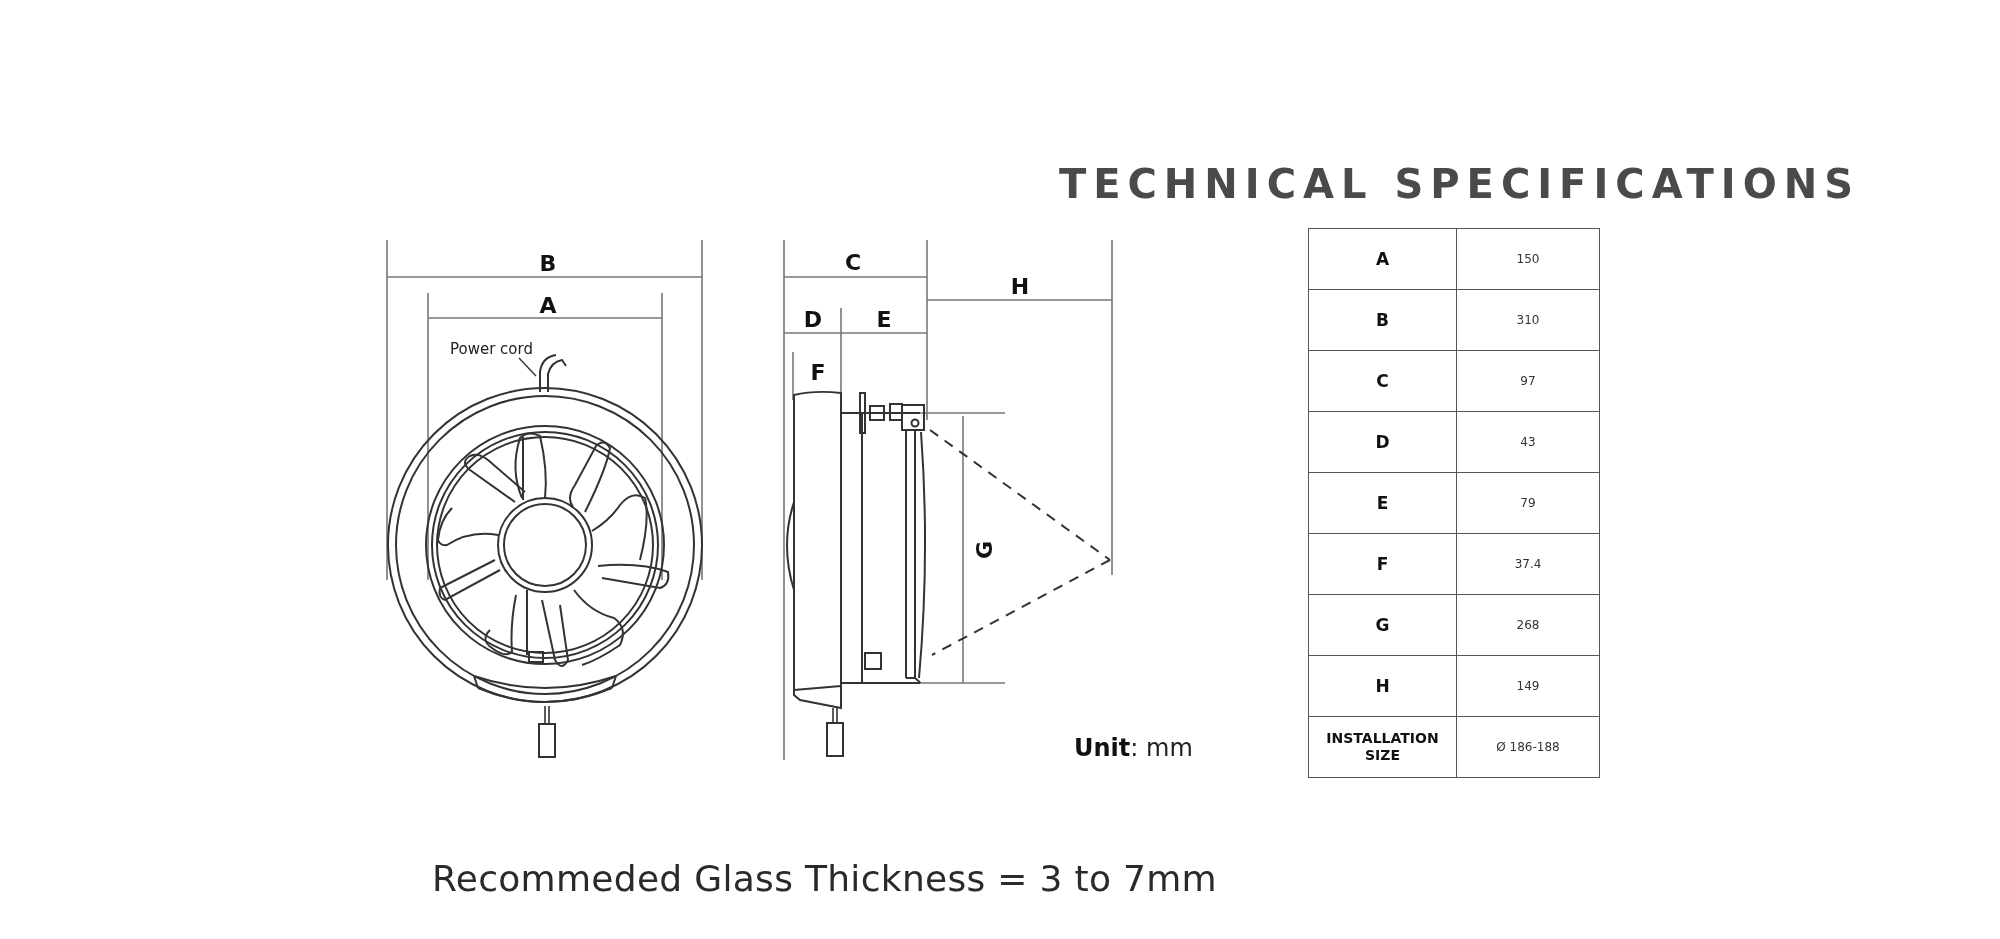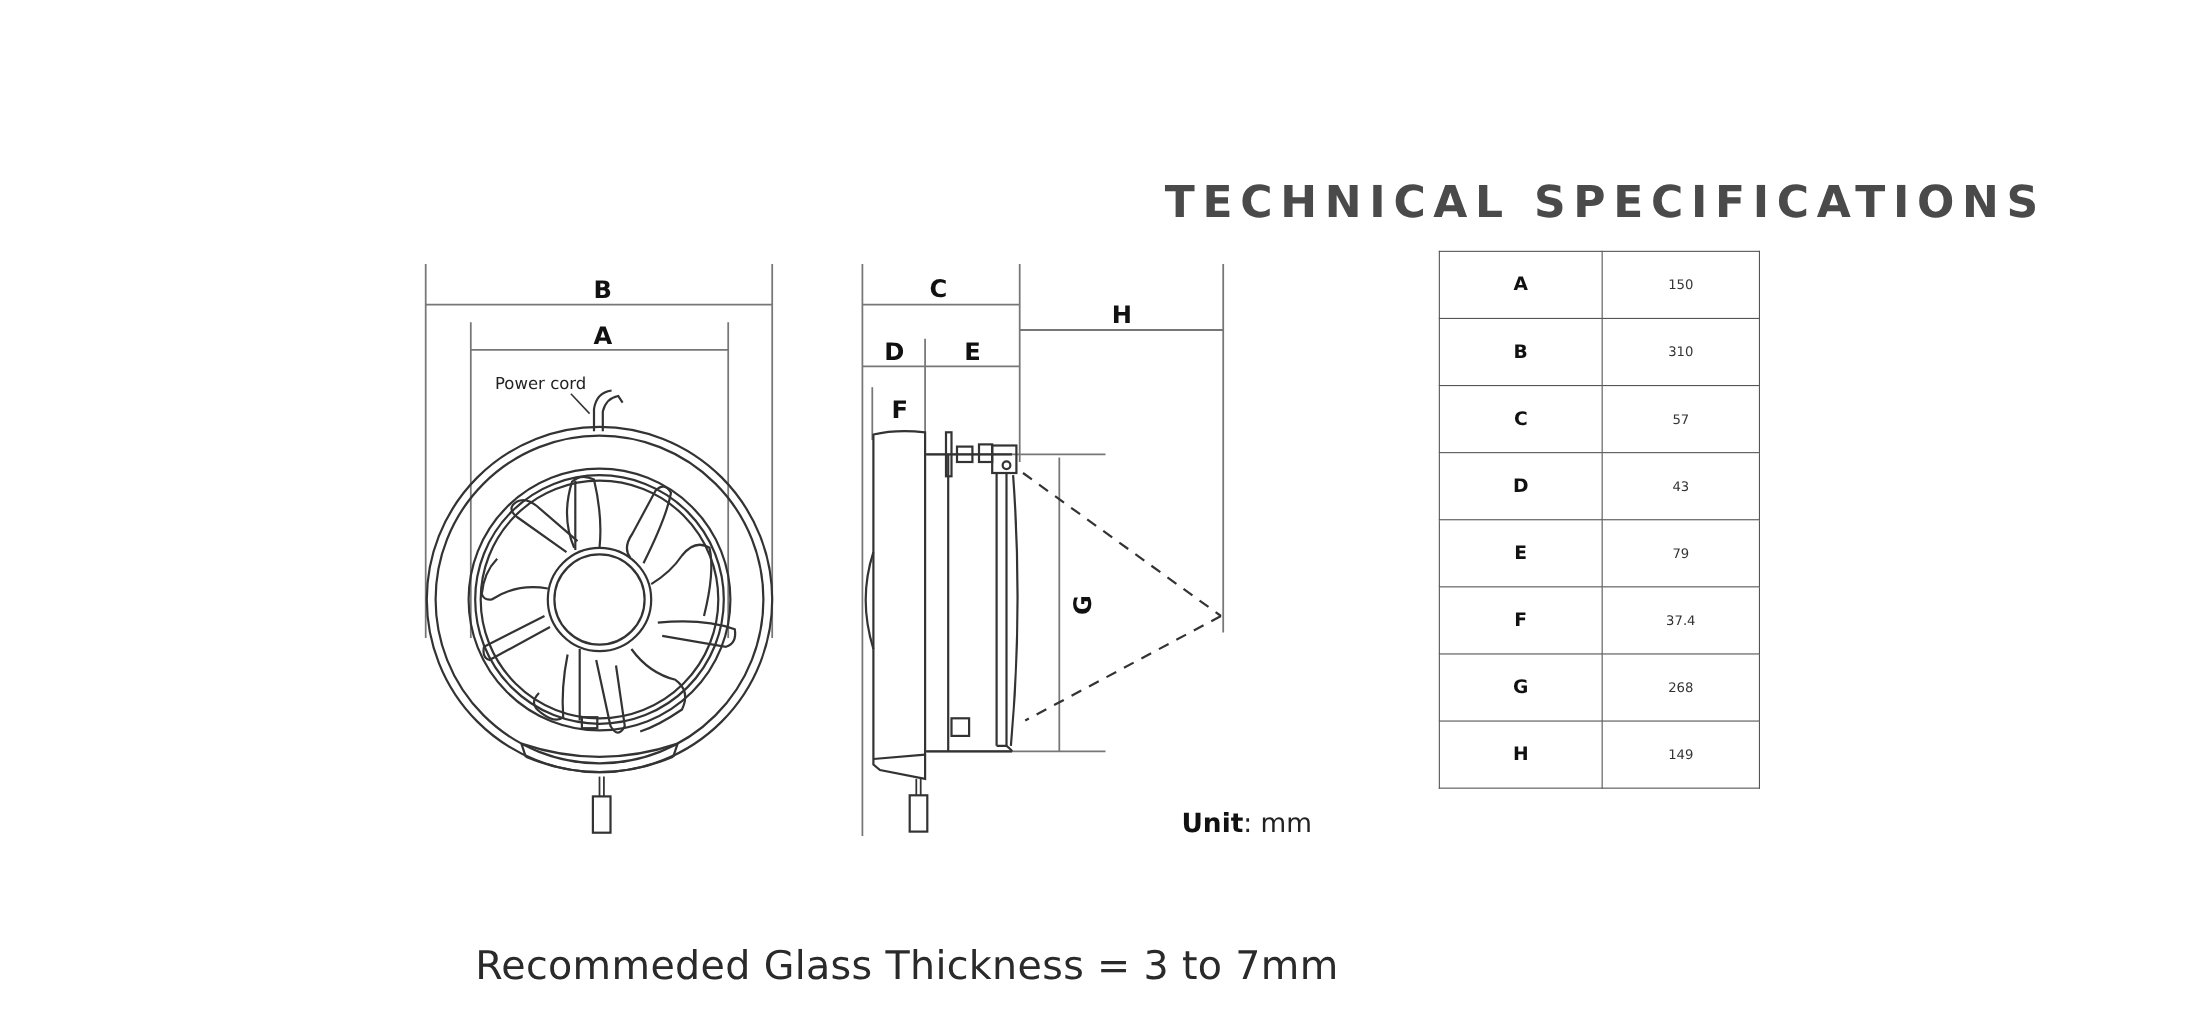--- a/index.html
+++ b/index.html
@@ -142,21 +142,21 @@
     <tr>
         <td class="k">A</td>
         <td class="v">150</td>
       </tr>
     <tr>
         <td class="k">B</td>
         <td class="v">310</td>
       </tr>
     <tr>
         <td class="k">C</td>
-        <td class="v">57</td>
+        <td class="v">97</td>
       </tr>
     <tr>
         <td class="k">D</td>
         <td class="v">43</td>
       </tr>
     <tr>
         <td class="k">E</td>
         <td class="v">79</td>
       </tr>
     <tr>
@@ -164,16 +164,20 @@
         <td class="v">37.4</td>
       </tr>
     <tr>
         <td class="k">G</td>
         <td class="v">268</td>
       </tr>
     <tr>
         <td class="k">H</td>
         <td class="v">149</td>
       </tr>
+    <tr class="inst">
+      <td class="k"><span>INSTALLATION</span><br><span>SIZE</span></td>
+      <td class="v">Ø 186-188</td>
+    </tr>
   </tbody>
 </table>
 
 <div class="footer">Recommeded Glass Thickness = 3 to 7mm</div>
 
 </body></html>

